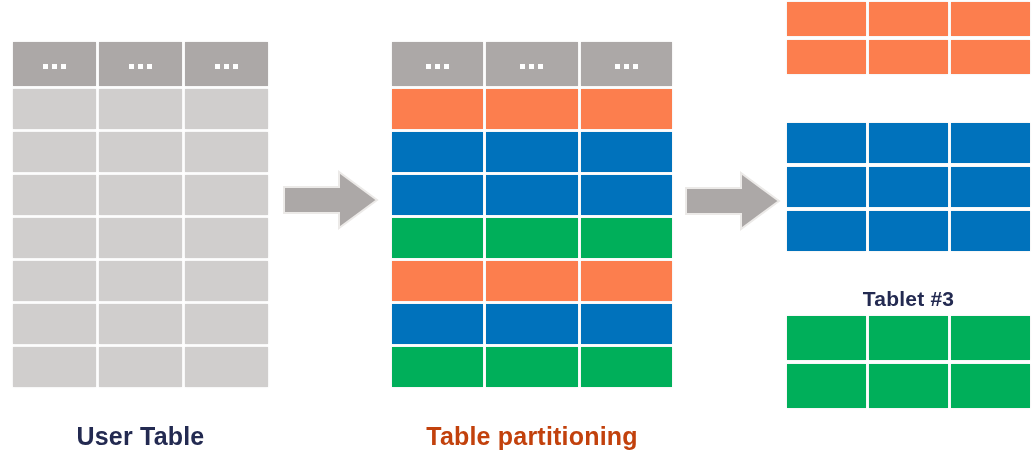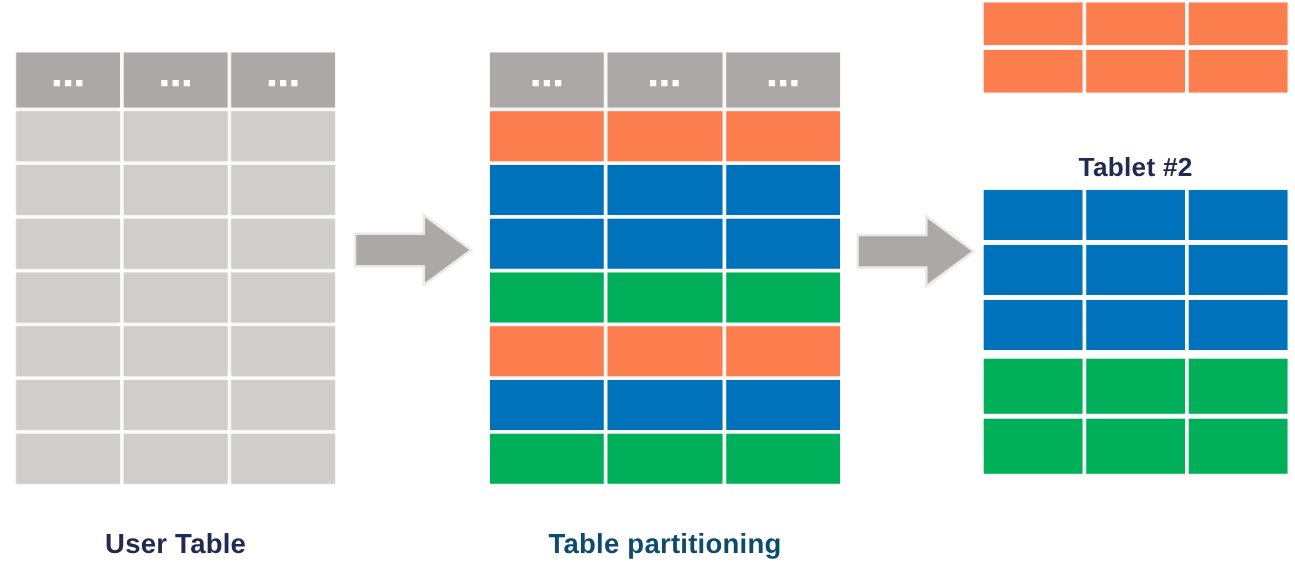--- a/index.html
+++ b/index.html
@@ -10,21 +10,21 @@
   .grid-table{position:absolute;display:flex;flex-direction:column;gap:3px;}
   .t-row{display:flex;gap:3px;height:40px;}
   .t-row.header{height:44px;}
   .t-cell{flex:1;box-shadow:0 0 2px rgba(0,0,0,0.10);display:flex;align-items:center;justify-content:center;}
 
   
   .dots{display:flex;gap:4px;align-items:center;margin-top:4px;}
   .dot{width:5px;height:5px;background:#ffffff;}
 
   
-  .caption{position:absolute;top:422px;text-align:center;font-weight:700;font-size:22px;color:#232A51;letter-spacing:0.2px;}
+  .caption{position:absolute;top:422px;text-align:center;font-weight:700;font-size:25px;color:#232A51;letter-spacing:0.2px;}
   .tablet{position:absolute;left:0;width:243px;}
   .tablet-title{text-align:center;font-weight:700;font-size:21px;color:#1E2A5A;margin-bottom:5px;letter-spacing:0.2px;}
 
   #user-table{left:13px;top:42px;width:255px;}
   #partition-table{left:392px;top:42px;width:280px;}
   #right-col{position:absolute;left:787px;top:0;width:243px;height:458px;}
   #tablet-0{top:2px;}  #tablet-0 .t-row{height:34px;}
   #tablet-1{top:123px;} #tablet-1 .t-row{height:40px;}
   #tablet-2{top:287px;} #tablet-2 .t-row{height:44px;}
   .tablet .grid-table{position:relative;width:243px;gap:4px;}
@@ -157,21 +157,21 @@
         <div class="t-cell" style="background: rgb(0, 114, 188);"></div>
         <div class="t-cell" style="background: rgb(0, 114, 188);"></div>
         <div class="t-cell" style="background: rgb(0, 114, 188);"></div>
       </div>
       <div class="t-row">
         <div class="t-cell" style="background: rgb(0, 175, 90);"></div>
         <div class="t-cell" style="background: rgb(0, 175, 90);"></div>
         <div class="t-cell" style="background: rgb(0, 175, 90);"></div>
       </div>
     </div>
-  <div class="caption" style="left: 392px; width: 280px; color: #0c4a6e;">Table partitioning</div>
+  <div class="caption" style="left: 392px; width: 280px; color: #c2410c;">Table partitioning</div>
 
   <svg id="arrow-2" class="arrow" viewBox="0 0 96 60">
     <polygon id="arrow-2-shape" points="1,17 56,17 56,2 94,30 56,58 56,43 1,43" stroke-width="2" stroke-linejoin="miter" fill="#ACA8A7" stroke="#ECEAE8"></polygon>
   </svg>
 
   <div id="right-col">
     <div class="tablet" id="tablet-0">
       <div class="grid-table">
           <div class="t-row">
             <div class="t-cell" style="background: rgb(252, 126, 78);"></div>
@@ -179,40 +179,40 @@
             <div class="t-cell" style="background: rgb(252, 126, 78);"></div>
           </div>
           <div class="t-row">
             <div class="t-cell" style="background: rgb(252, 126, 78);"></div>
             <div class="t-cell" style="background: rgb(252, 126, 78);"></div>
             <div class="t-cell" style="background: rgb(252, 126, 78);"></div>
           </div>
         </div>
     </div>
     <div class="tablet" id="tablet-1">
-      <div class="tablet-title" style="color: rgb(35, 42, 81);">Tablet #2</div>
       <div class="grid-table">
           <div class="t-row">
             <div class="t-cell" style="background: rgb(0, 114, 188);"></div>
             <div class="t-cell" style="background: rgb(0, 114, 188);"></div>
             <div class="t-cell" style="background: rgb(0, 114, 188);"></div>
           </div>
           <div class="t-row">
             <div class="t-cell" style="background: rgb(0, 114, 188);"></div>
             <div class="t-cell" style="background: rgb(0, 114, 188);"></div>
             <div class="t-cell" style="background: rgb(0, 114, 188);"></div>
           </div>
           <div class="t-row">
             <div class="t-cell" style="background: rgb(0, 114, 188);"></div>
             <div class="t-cell" style="background: rgb(0, 114, 188);"></div>
             <div class="t-cell" style="background: rgb(0, 114, 188);"></div>
           </div>
         </div>
     </div>
     <div class="tablet" id="tablet-2">
+      <div class="tablet-title" style="color: rgb(35, 42, 81);">Tablet #3</div>
       <div class="grid-table">
           <div class="t-row">
             <div class="t-cell" style="background: rgb(0, 175, 90);"></div>
             <div class="t-cell" style="background: rgb(0, 175, 90);"></div>
             <div class="t-cell" style="background: rgb(0, 175, 90);"></div>
           </div>
           <div class="t-row">
             <div class="t-cell" style="background: rgb(0, 175, 90);"></div>
             <div class="t-cell" style="background: rgb(0, 175, 90);"></div>
             <div class="t-cell" style="background: rgb(0, 175, 90);"></div>

